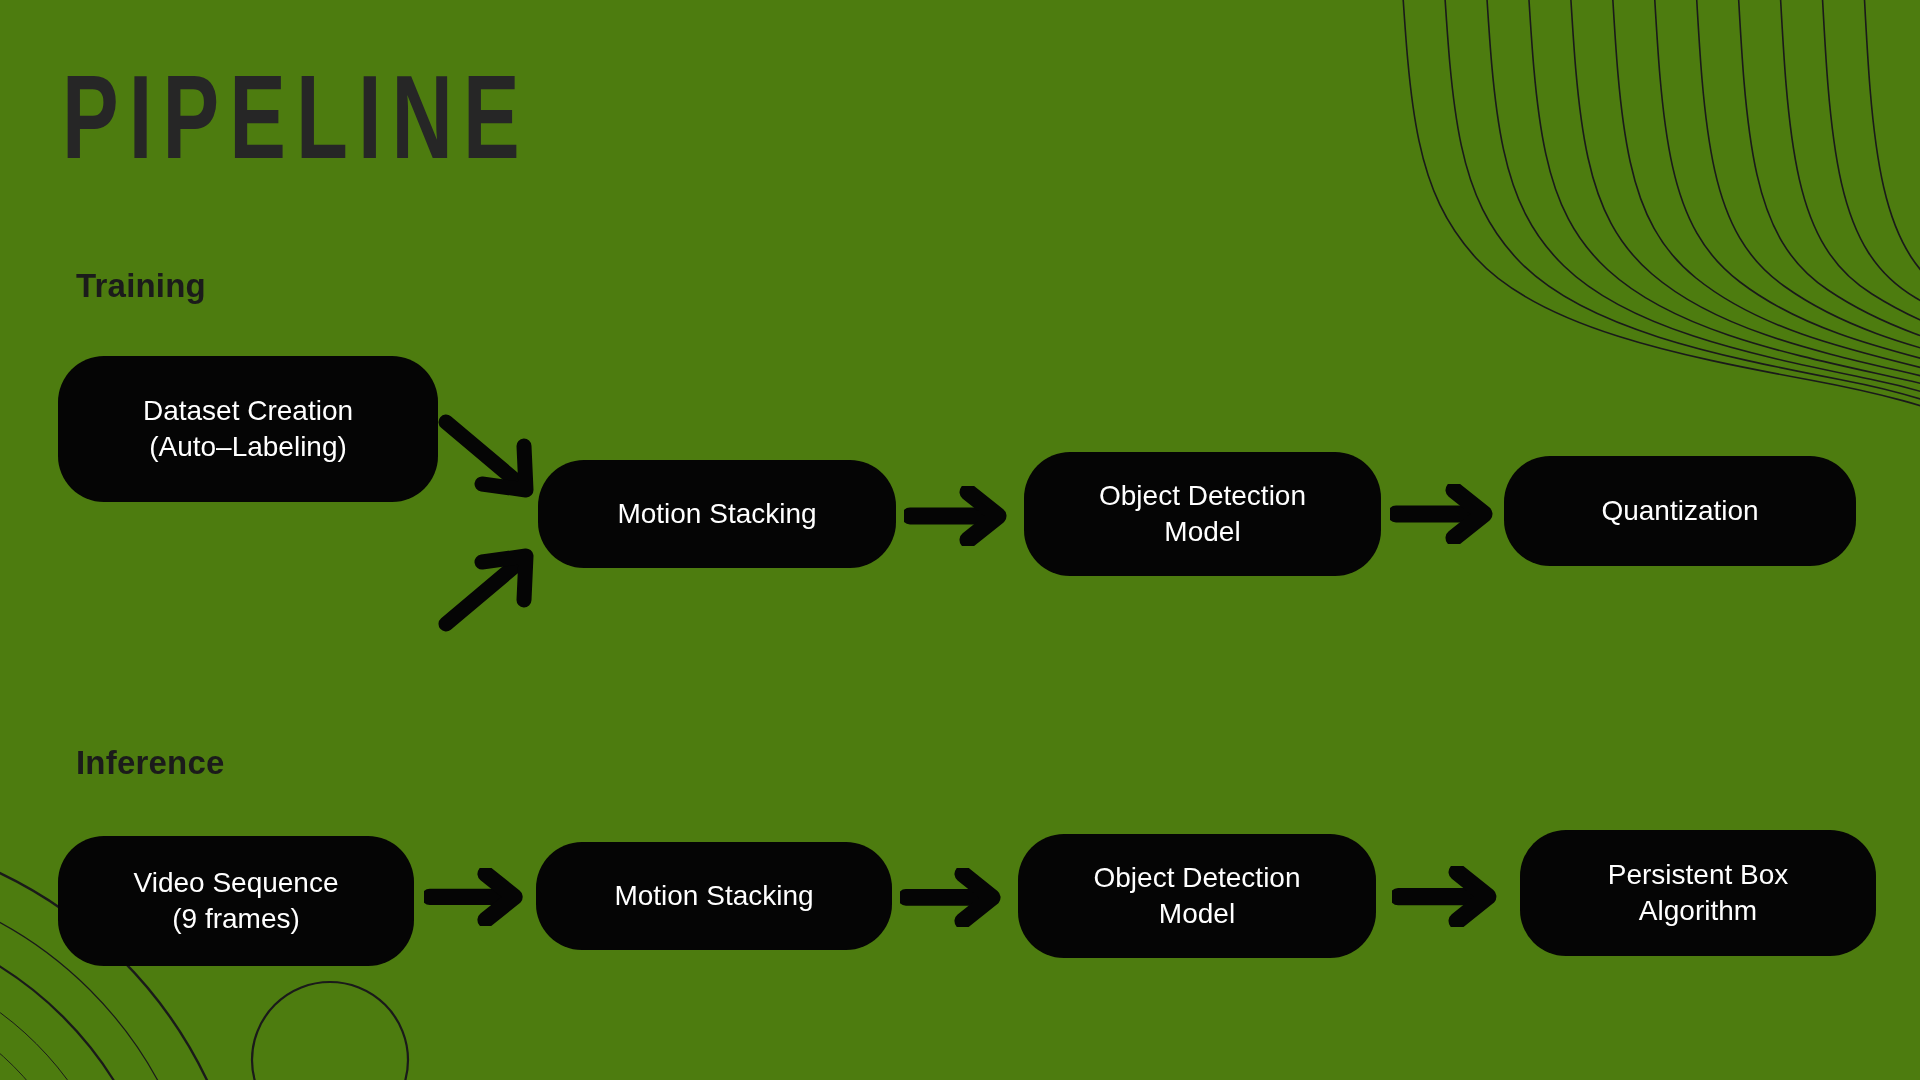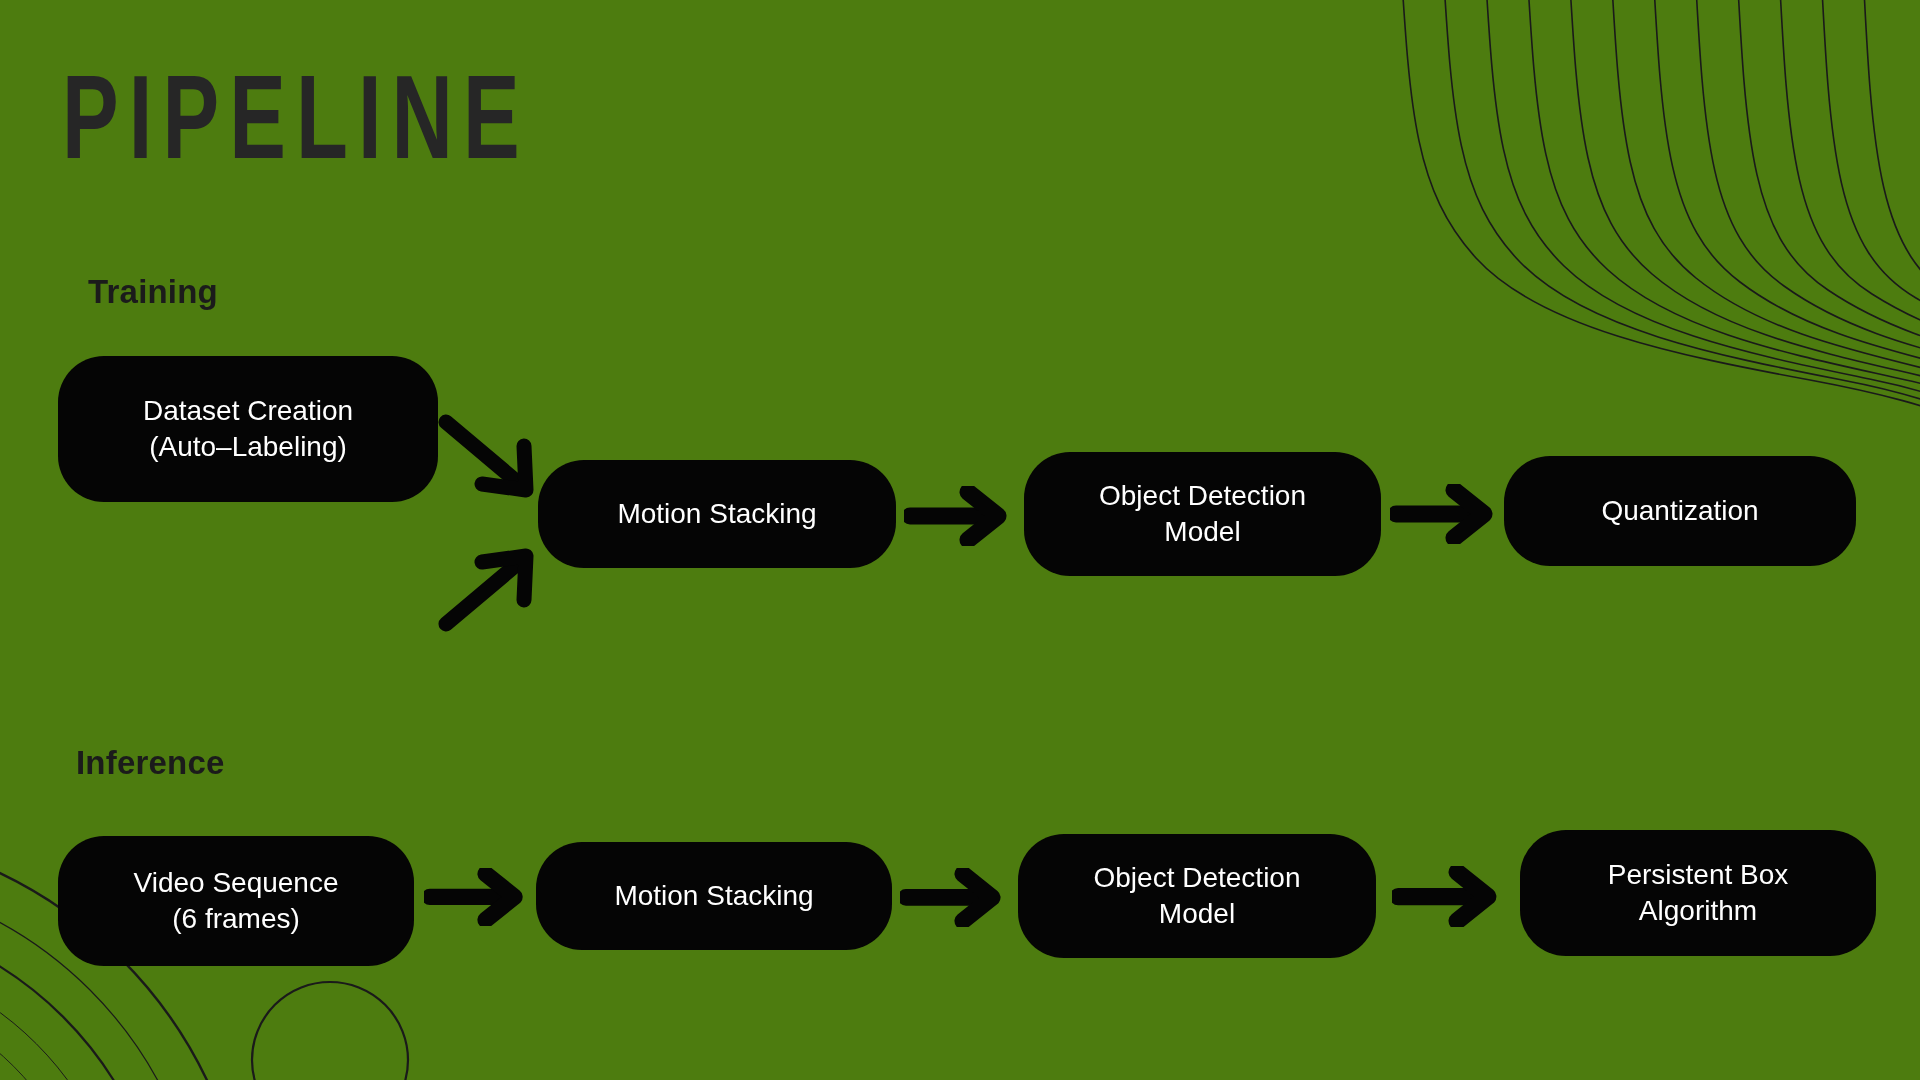--- a/index.html
+++ b/index.html
@@ -64,21 +64,21 @@
   .section-heading {
     position: absolute;
     font-family: "Liberation Sans", sans-serif;
     font-weight: 700;
     font-size: 33px;
     line-height: 1;
     color: #1b1b1b;
     letter-spacing: 0.2px;
     white-space: nowrap;
   }
-  #heading-training  { left: 76px; top: 275px; margin-left: 12px; }
+  #heading-training  { left: 76px; top: 269px; }
   #heading-inference { left: 76px; top: 746px; }
 
   
   .node {
     position: absolute;
     background: #050505;
     color: #ffffff;
     border-radius: 46px;
     display: flex;
     align-items: center;
@@ -209,21 +209,21 @@
       <g stroke="#050505" stroke-linecap="round" stroke-linejoin="round" fill="none">
         <path d="M6,30 L88,30" stroke-width="17"></path>
         <path d="M64,6 L94,30 L64,54" stroke-width="17"></path>
       </g>
     </svg>
   </div>
 
   <div class="section-heading" id="heading-inference">Inference</div>
 
   <div class="node" id="node-video-sequence">Video Sequence
-(6 frames)</div>
+(9 frames)</div>
 
   <div class="node" id="node-motion-stacking-inf">Motion Stacking</div>
 
   <div class="node" id="node-object-detection-inf">Object Detection
 Model</div>
 
   <div class="node" id="node-persistent-box">Persistent Box
 Algorithm</div>
 
   <div class="arrow" id="arrow-inf-h1">

